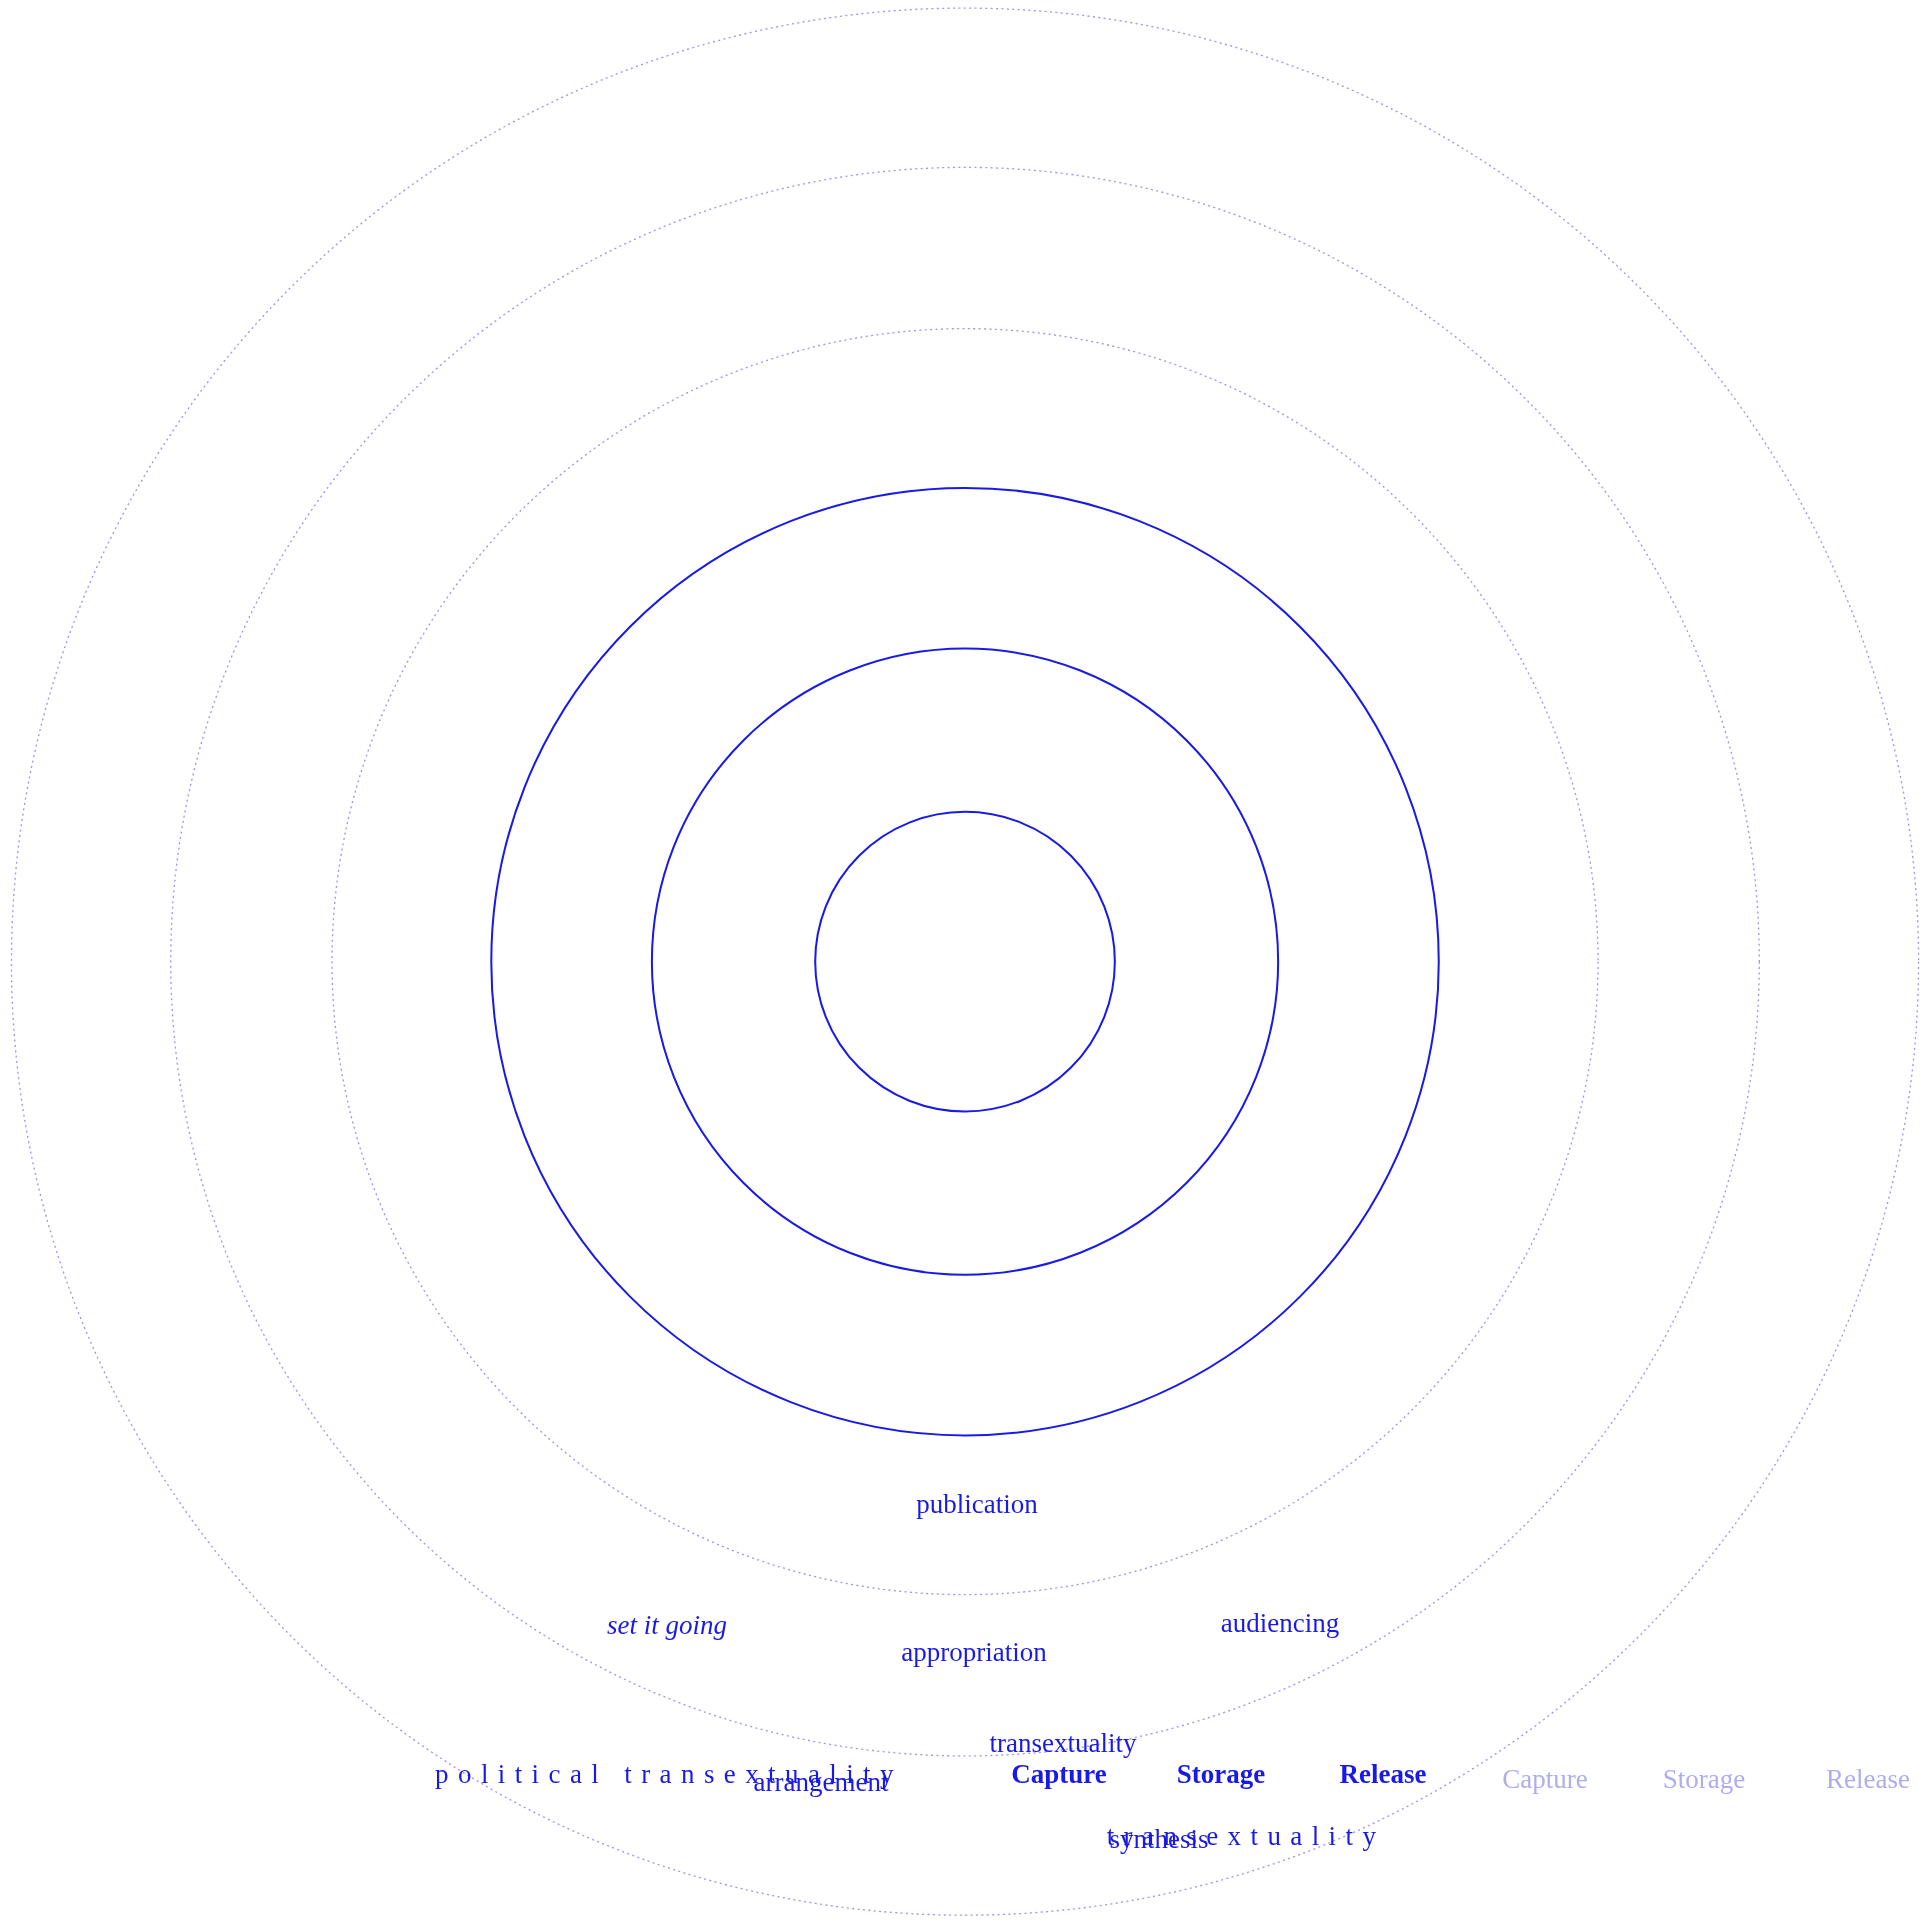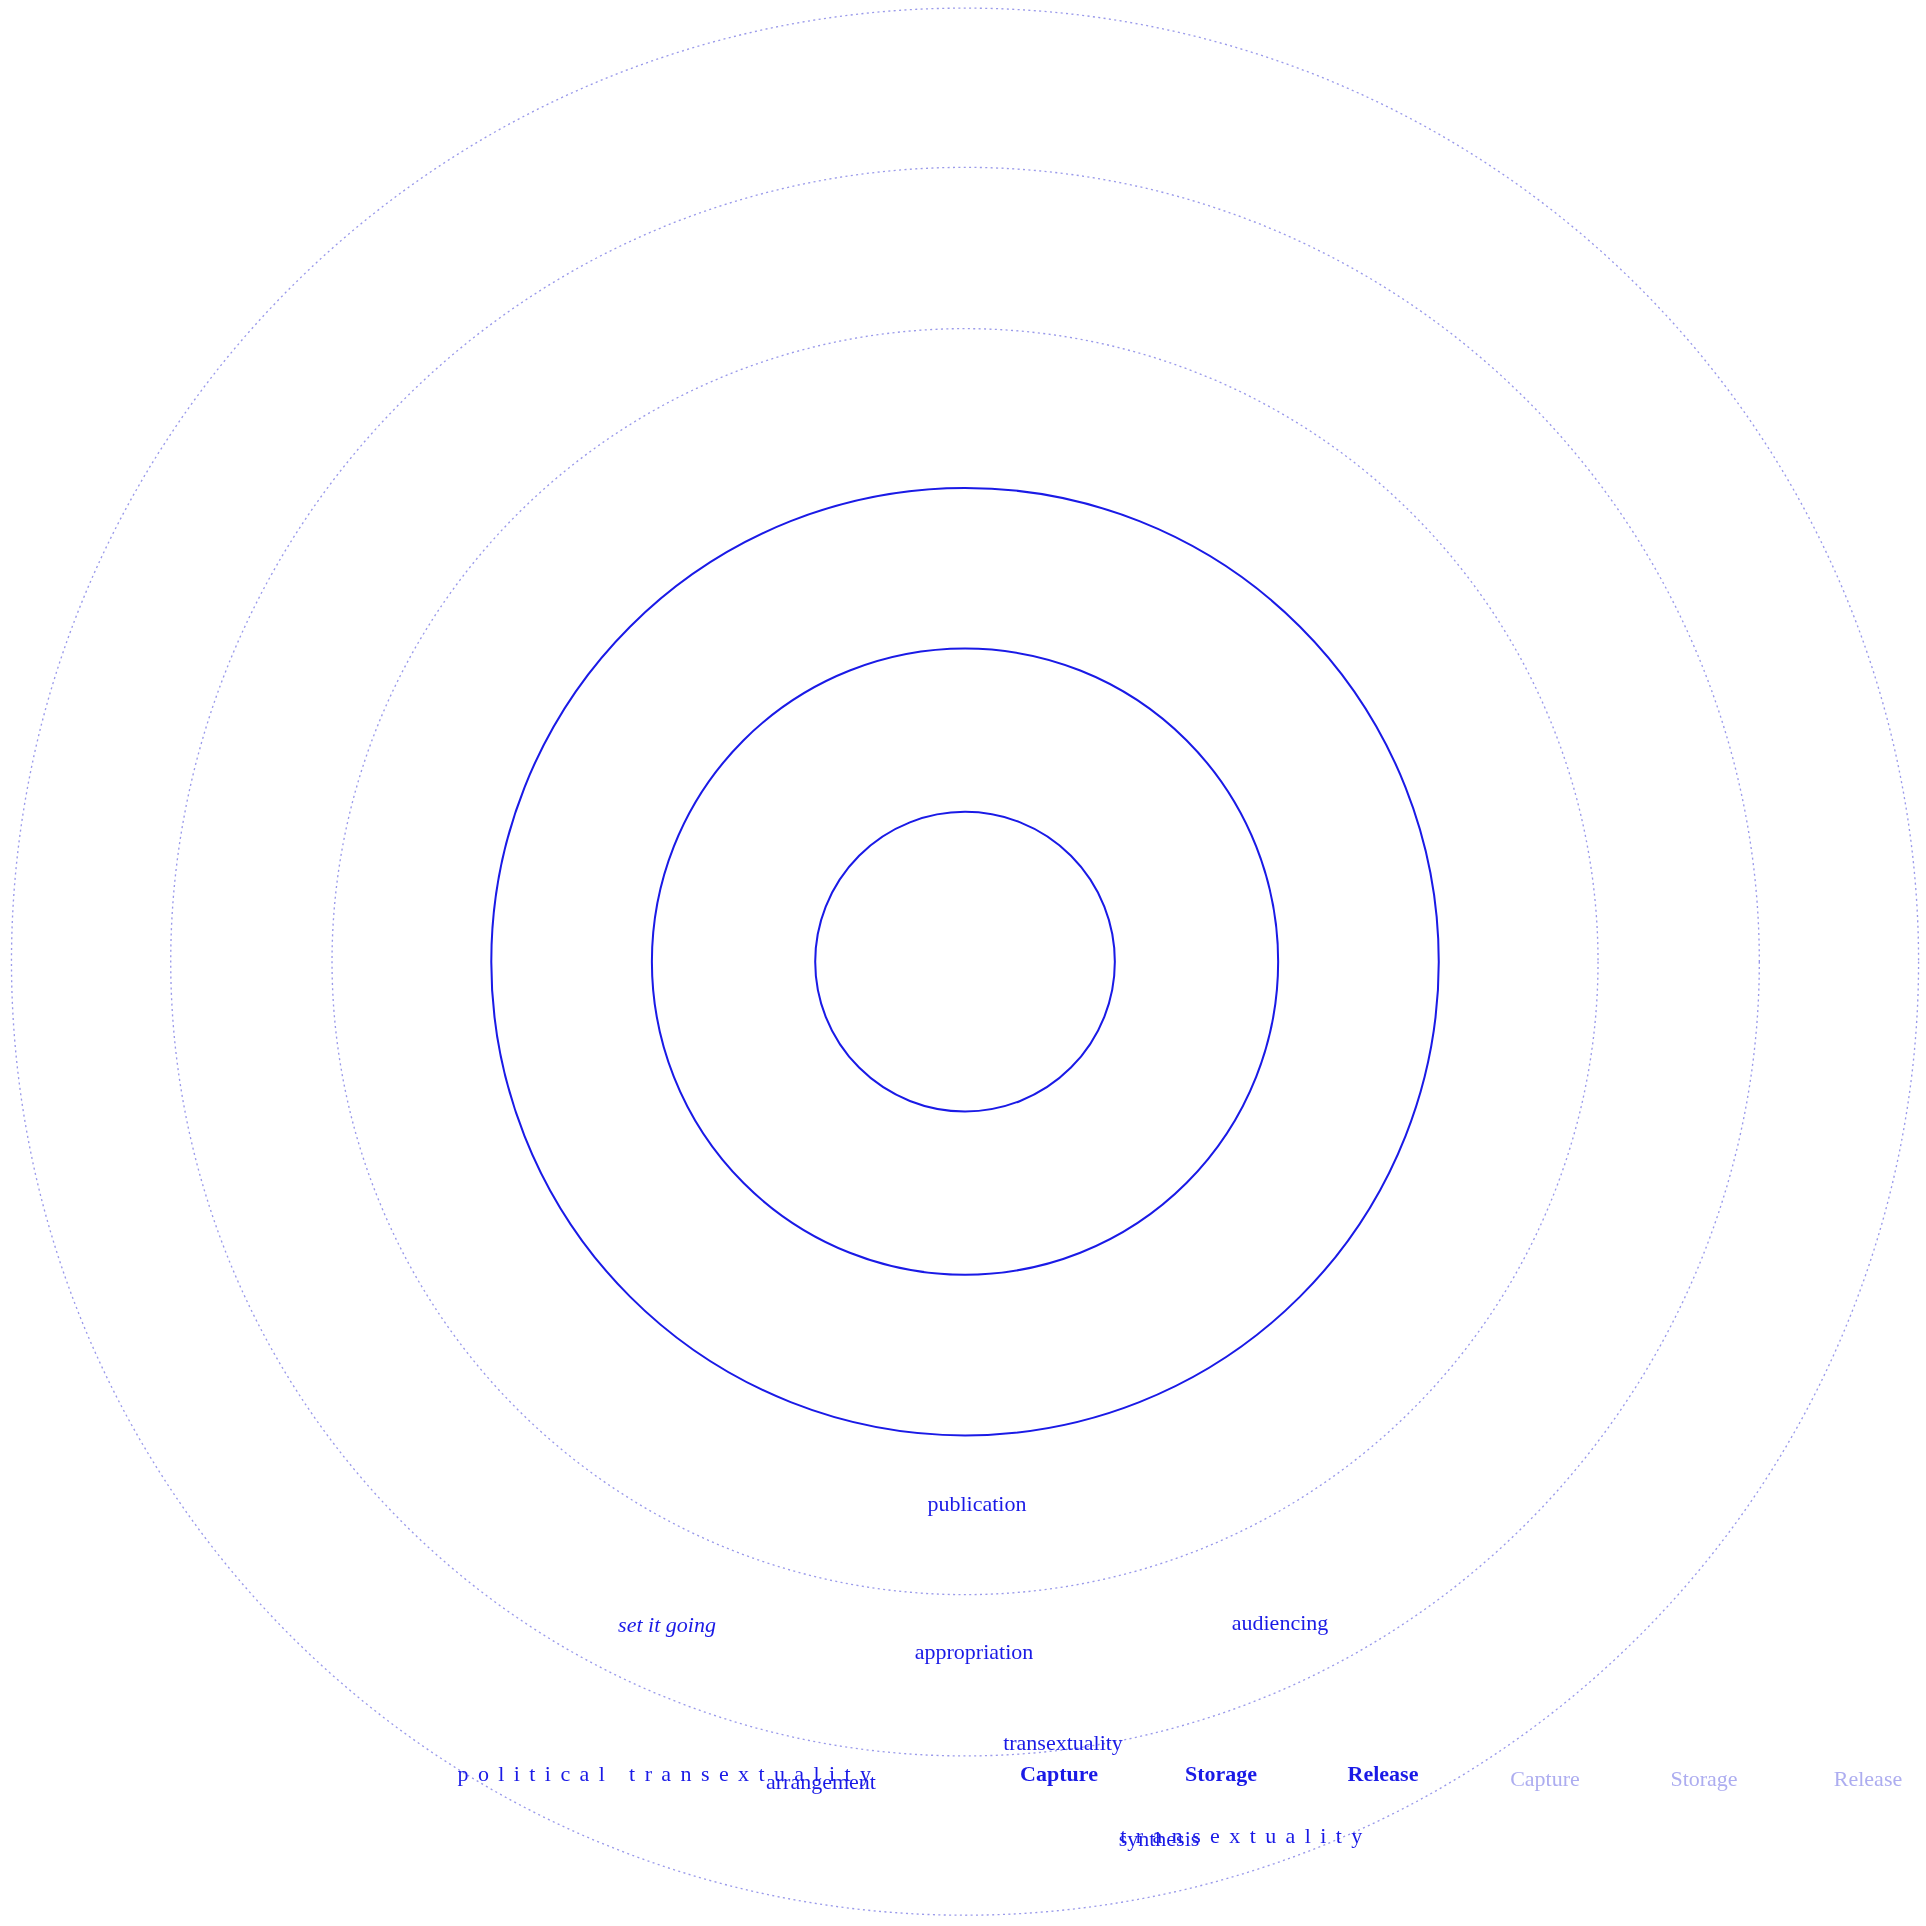--- a/index.html
+++ b/index.html
@@ -14,21 +14,21 @@
     background:#ffffff;
     overflow:hidden;
   }
   #rings{position:absolute;left:0;top:0;width:1926px;height:1926px;}
   .lbl{
     position:absolute;
     white-space:nowrap;
     transform:translate(-50%,-50%);
     line-height:1.12;
     color:#1a1ae6;
-    font-size:22px;
+    font-size:27px;
   }
   .lbl.bold{font-weight:bold;}
   .lbl.bolditalic{font-weight:normal;font-style:italic;}
   .lbl.spaced{letter-spacing:9.4px;}
   .lbl.faded{color:#adadf0;}
 </style>
 </head>
 <body>
 
 <div id="stage">

